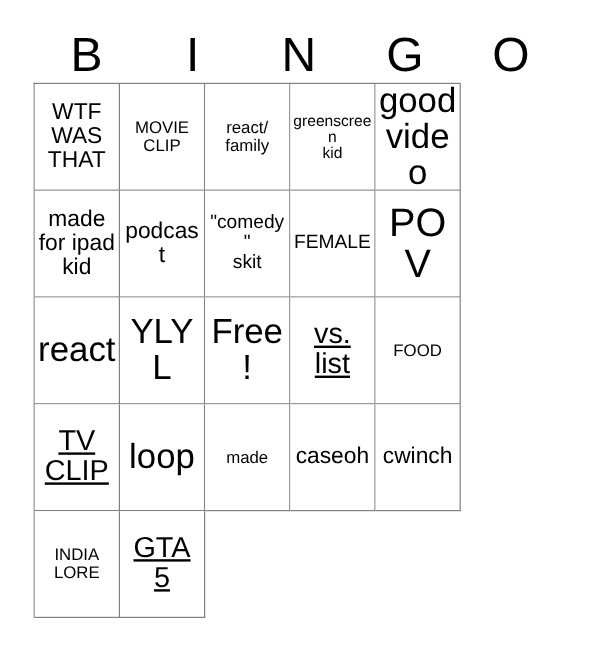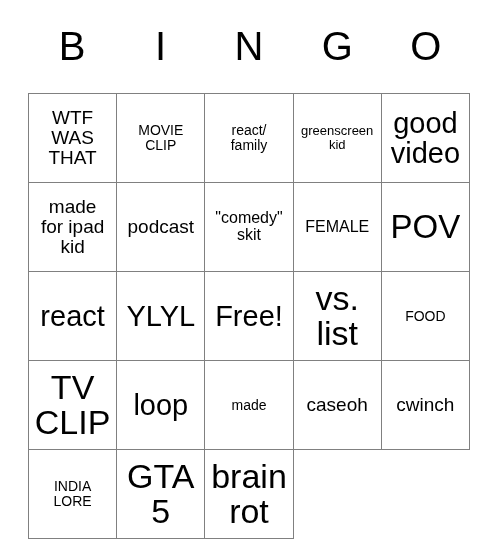--- a/index.html
+++ b/index.html
@@ -40,30 +40,29 @@
     color: #000000;
     font-weight: 400;
     letter-spacing: 0px;
   }
 
   
   #grid {
     position: absolute;
     left: 28px;
     top: 69px;
-    width: 442px;
+    width: 356px;
     height: 446px;
     display: grid;
     grid-template-columns: repeat(5, 1fr);
     grid-template-rows: repeat(5, 1fr);
     border-top: 1px solid #808080;
     border-left: 1px solid #808080;
     box-sizing: border-box;
     background: #ffffff;
-    margin-top: 24px;
   }
 
   .cell {
     border-right: 1px solid #808080;
     border-bottom: 1px solid #808080;
     box-sizing: border-box;
     display: flex;
     align-items: center;
     justify-content: center;
     text-align: center;
@@ -79,21 +78,21 @@
     width: 100%;
     word-wrap: break-word;
     white-space: pre-line;
   }
 
   
   .fs-xs  { font-size: 13px; }
   .fs-s   { font-size: 16px; }
   .fs-m   { font-size: 19px; }
   .fs-ml  { font-size: 14px; }
-  .fs-l   { font-size: 34px; }
+  .fs-l   { font-size: 24px; text-decoration: underline; }
   .fs-xl  { font-size: 29px; }
   .fs-xxl { font-size: 33px; }
 </style>
 </head>
 <body>
 
 <div id="card">
 
   <div id="header-row">
     <div class="header-letter">B</div>
@@ -181,19 +180,15 @@
         <span class="cell-text fs-m">cwinch</span>
       </div>
     <div class="cell">
         <span class="cell-text fs-ml">INDIA
 LORE</span>
       </div>
     <div class="cell">
         <span class="cell-text fs-l">GTA
 5</span>
       </div>
-    <div class="cell">
-        <span class="cell-text fs-l">brain
-rot</span>
-      </div>
   </div>
 
 </div>
 
 </body></html>

